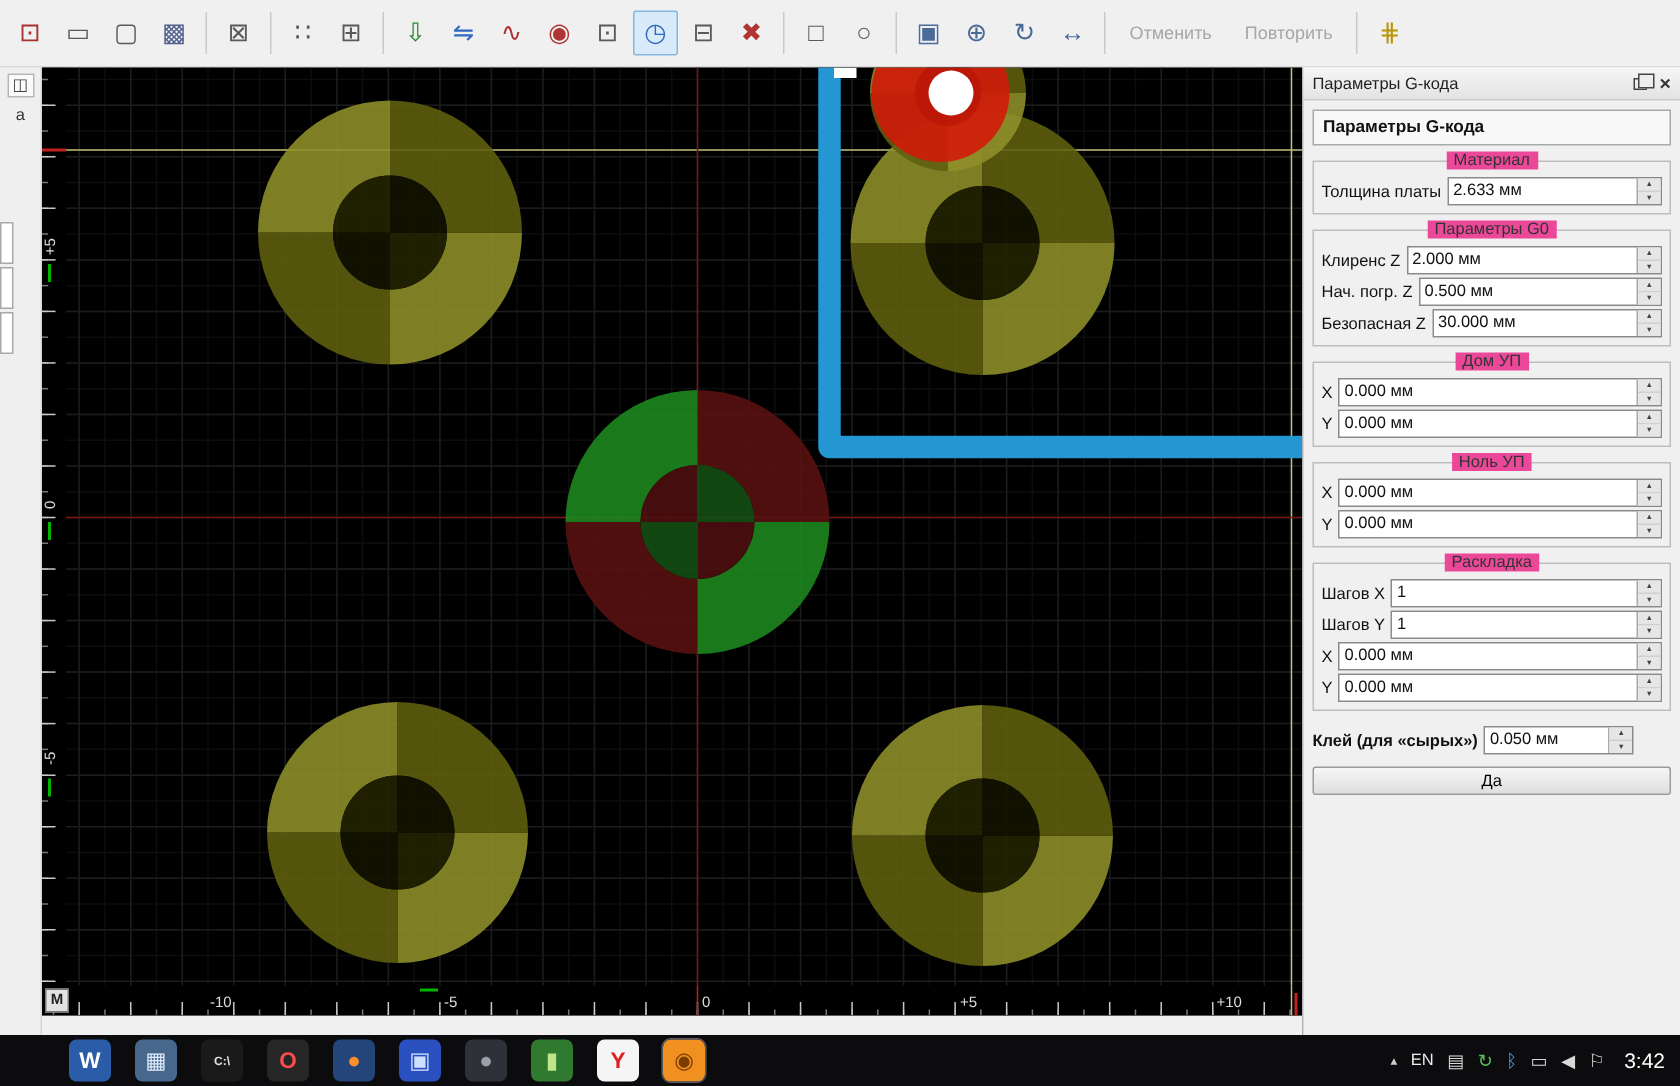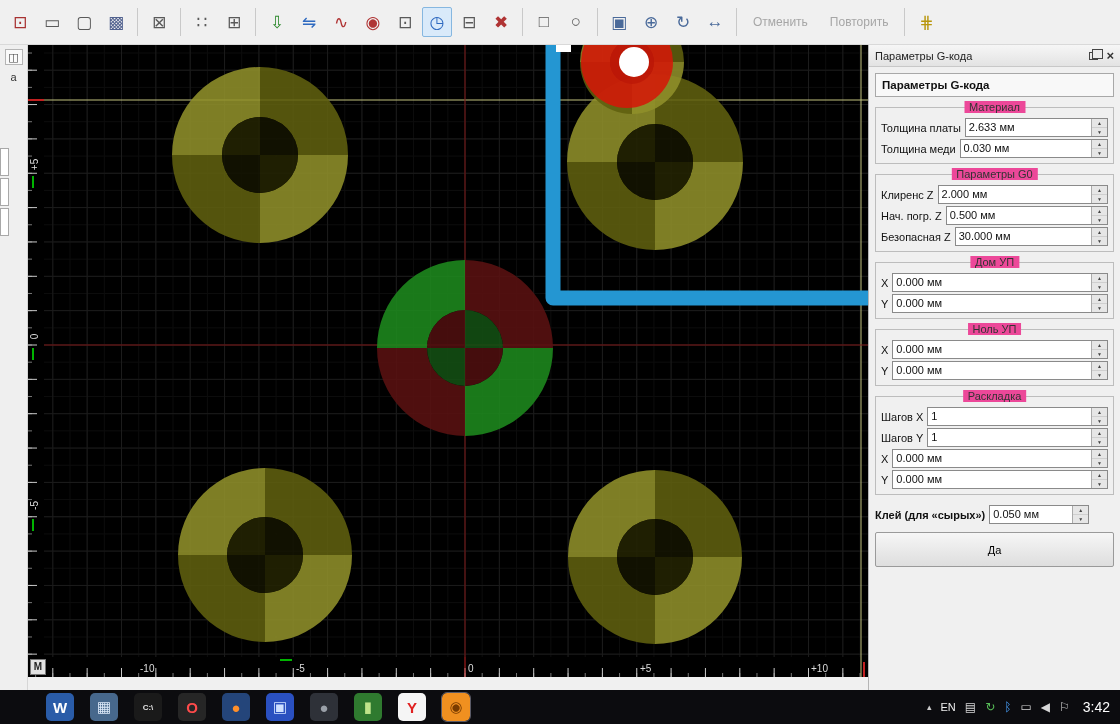--- a/index.html
+++ b/index.html
@@ -53,21 +53,21 @@
   .row{display:flex;align-items:center;margin:2px 3px;}
   .row label{font-size:11px;margin-right:4px;white-space:nowrap;}
   .row label.bold{font-weight:bold;}
   .spin{flex:1;height:19px;background:#fff;border:1px solid #8a8a8a;display:flex;align-items:stretch;}
   .spin-val{flex:1;font-size:11px;padding:2px 0 0 3px;color:#111;white-space:nowrap;overflow:hidden;}
   .spin-btns{width:16px;border-left:1px solid #aaa;display:flex;flex-direction:column;}
   .sb{flex:1;font-size:5px;line-height:8px;text-align:center;color:#444;background:#e6e6e6;}
   .sb:first-child{border-bottom:1px solid #cfcfcf;}
   .glue-row{margin:10px 6px 0;}
   .glue-row .spin{flex:0 0 100px;}
-  .ok-btn{display:block;width:calc(100% - 12px);margin:8px 6px;height:35px;font-size:11px;
+  .ok-btn{display:block;width:calc(100% - 12px);margin:8px 6px;height:19px;font-size:11px;
     font-family:inherit;background:linear-gradient(#f6f6f6,#dedede);border:1px solid #9a9a9a;border-radius:2px;}
 
   
   .taskbar{position:absolute;left:0;top:690px;width:1120px;height:34px;background:#0c0c0f;
     display:flex;align-items:center;padding-left:46px;}
   .app-ico{width:28px;height:28px;margin-right:16px;display:flex;align-items:center;justify-content:center;
     font-size:15px;font-weight:bold;border-radius:5px;flex:none;}
   .app-ico.small{font-size:8px;}
   .app-ico.active{outline:1px solid #5a5a66;}
   .tray{margin-left:auto;display:flex;align-items:center;gap:9px;padding-right:10px;color:#ddd;}
@@ -478,30 +478,20 @@
           <div class="row">
             <label>Толщина платы</label>
             <div class="spin">
               <span class="spin-val">2.633 мм</span>
               <span class="spin-btns">
                 <span class="sb">▲</span>
                 <span class="sb">▼</span>
               </span>
             </div>
           </div>
-          <div class="row">
-            <label>Толщина меди</label>
-            <div class="spin">
-              <span class="spin-val">0.030 мм</span>
-              <span class="spin-btns">
-                <span class="sb">▲</span>
-                <span class="sb">▼</span>
-              </span>
-            </div>
-          </div>
         </div>
         <div class="grp">
           <div class="grp-title">Параметры G0</div>
           <div class="row">
             <label>Клиренс Z</label>
             <div class="spin">
               <span class="spin-val">2.000 мм</span>
               <span class="spin-btns">
                 <span class="sb">▲</span>
                 <span class="sb">▼</span>

